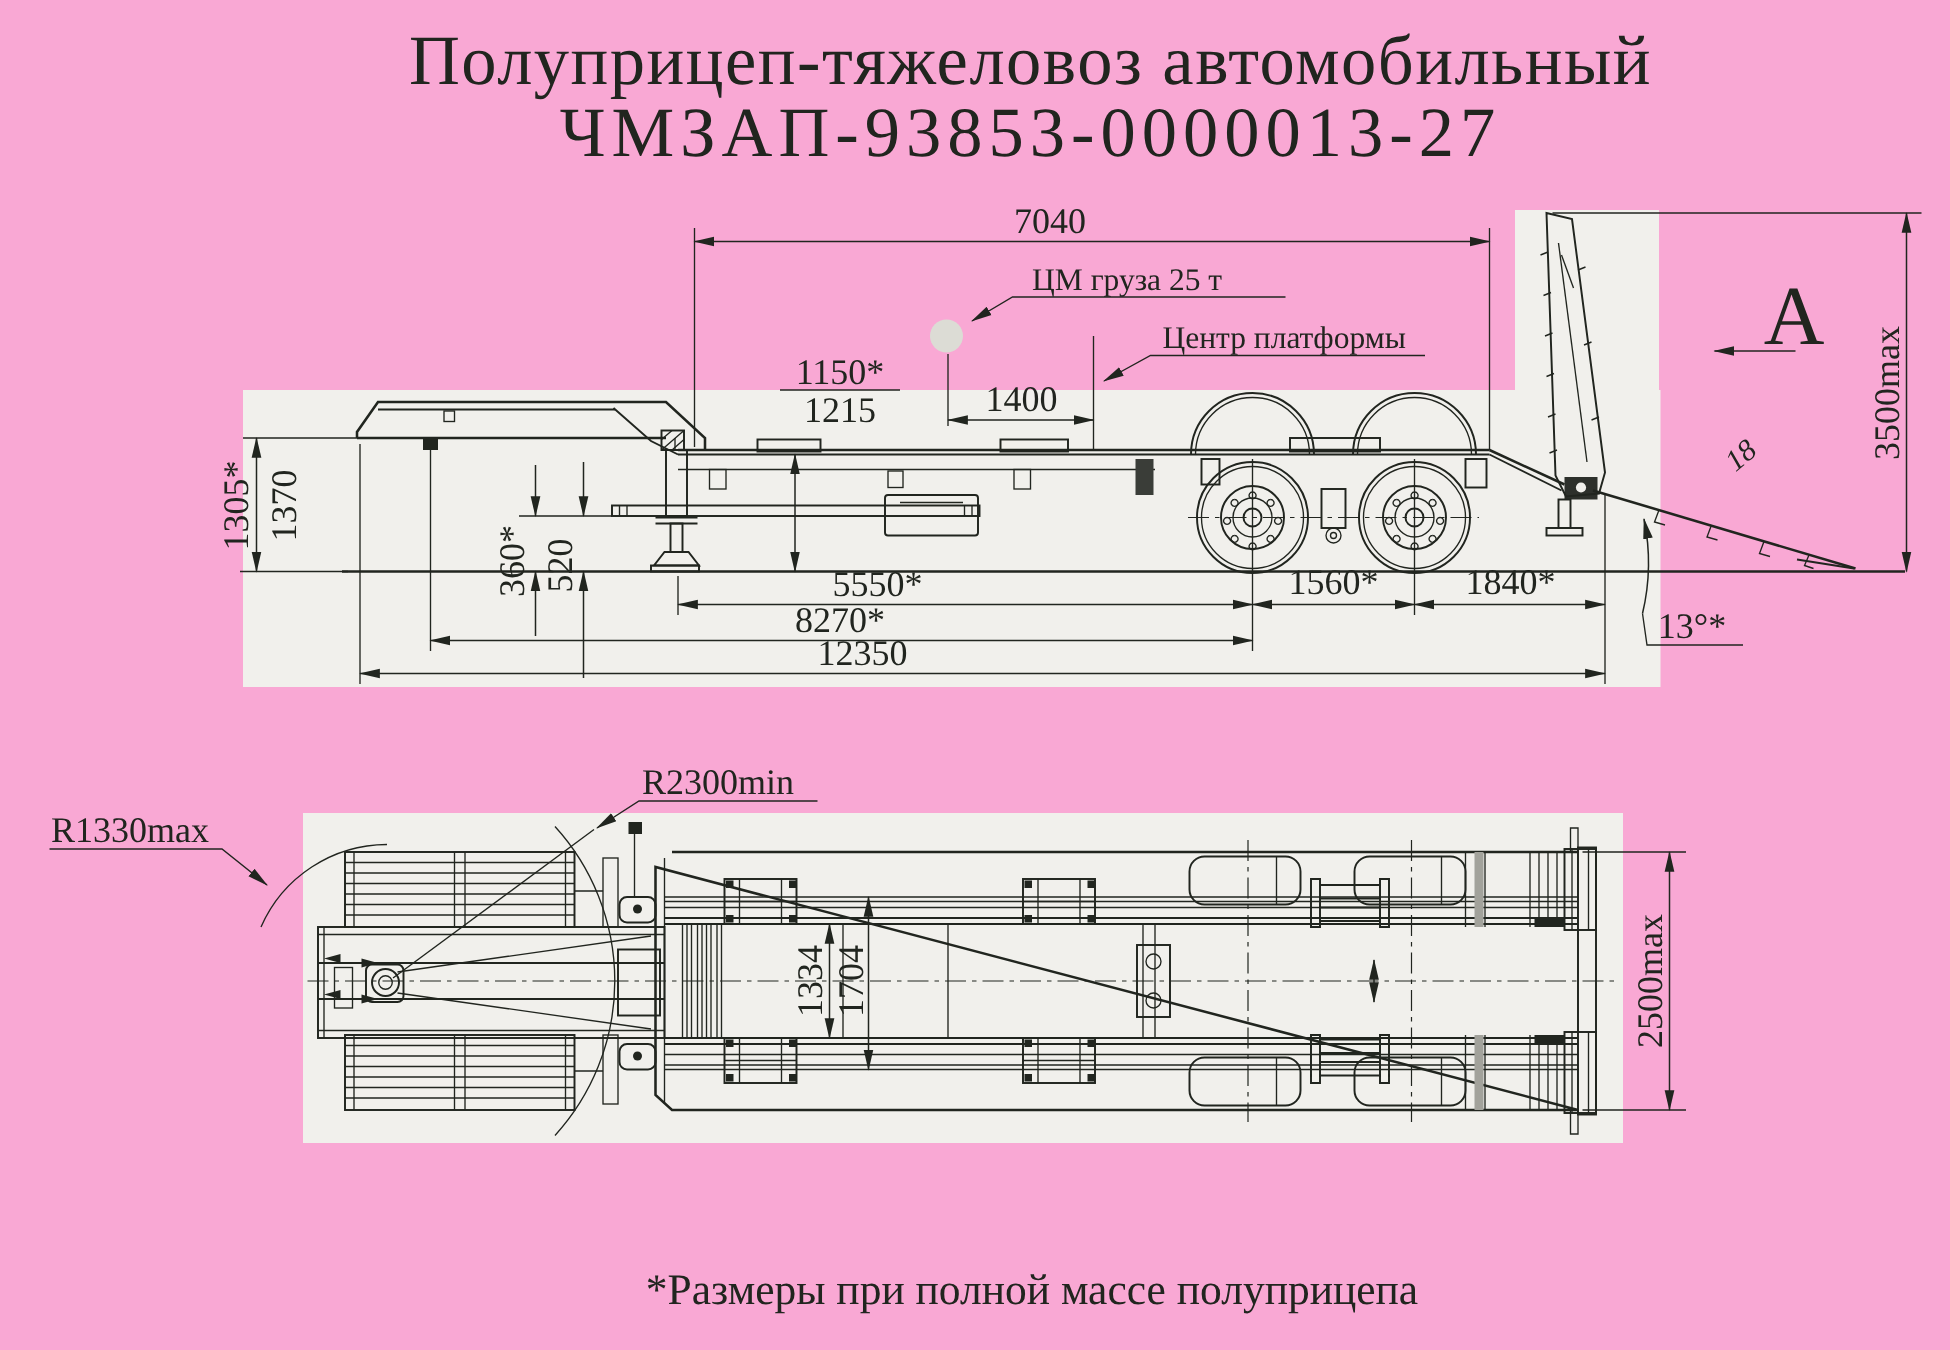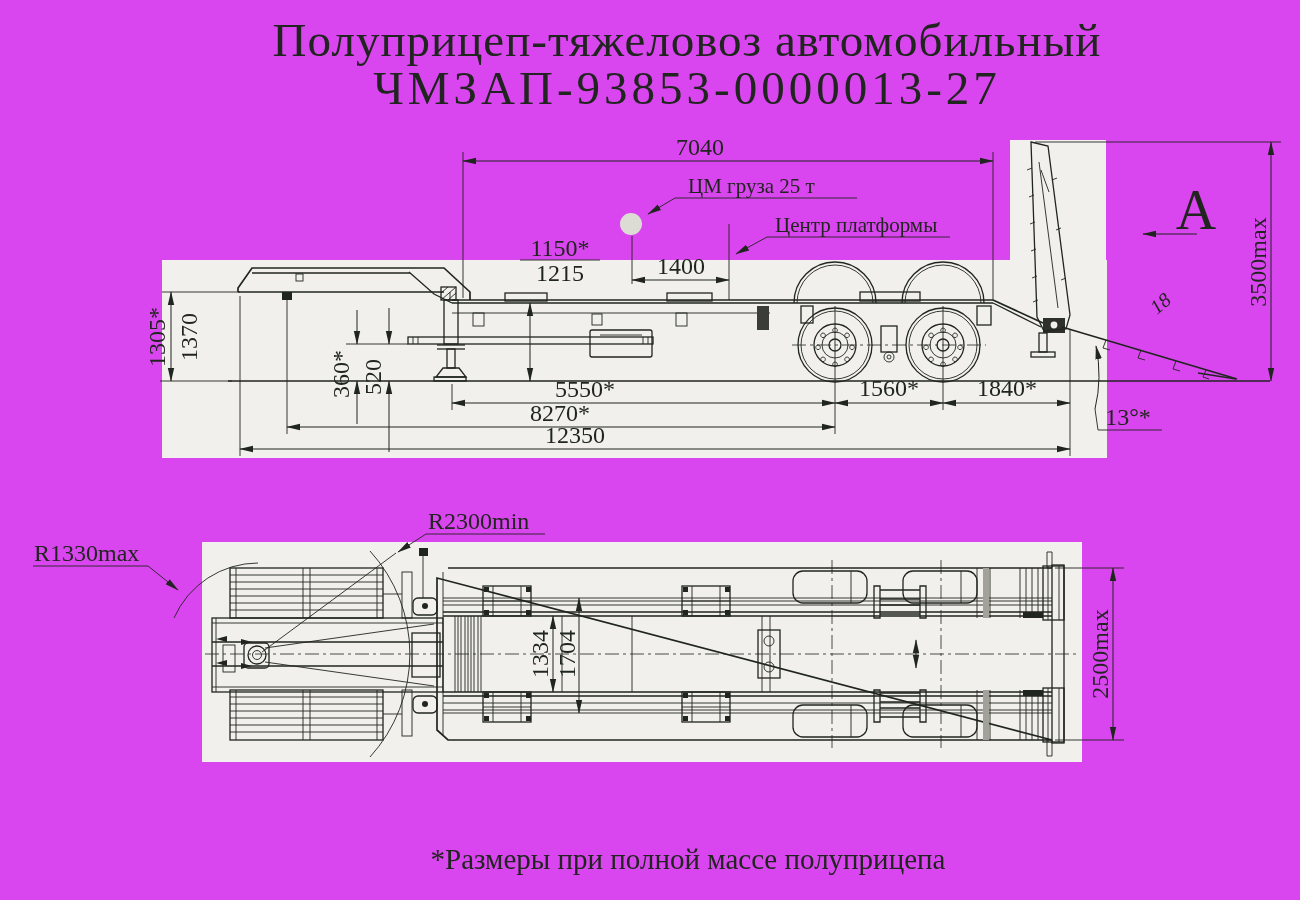--- a/index.html
+++ b/index.html
@@ -1,16 +1,16 @@
 <!DOCTYPE html>
 <html><head>
 <meta charset="utf-8">
 <style>
   html,body{margin:0;padding:0;background:#ffffff;}
-  .page{position:relative;width:1300px;height:900px;background:#d946ef;overflow:hidden;
+  .page{position:relative;width:1300px;height:900px;background:#f9a8d4;overflow:hidden;
         font-family:"Liberation Serif","DejaVu Serif",serif;color:#21251f;}
   svg{position:absolute;left:0;top:0;}
   .ln{stroke:#21251f;stroke-width:1.7;fill:none;}
   .md{stroke:#21251f;stroke-width:1.3;fill:none;}
   .tn{stroke:#21251f;stroke-width:0.9;fill:none;}
   .dim{stroke:#21251f;stroke-width:1;fill:none;}
   .dsh{stroke:#21251f;stroke-width:0.8;fill:none;stroke-dasharray:14 4 3 4;}
   .fill{fill:#21251f;stroke:none;}
   .paper{fill:#f1f0ec;stroke:none;}
   text{fill:#21251f;font-family:"Liberation Serif","DejaVu Serif",serif;}

